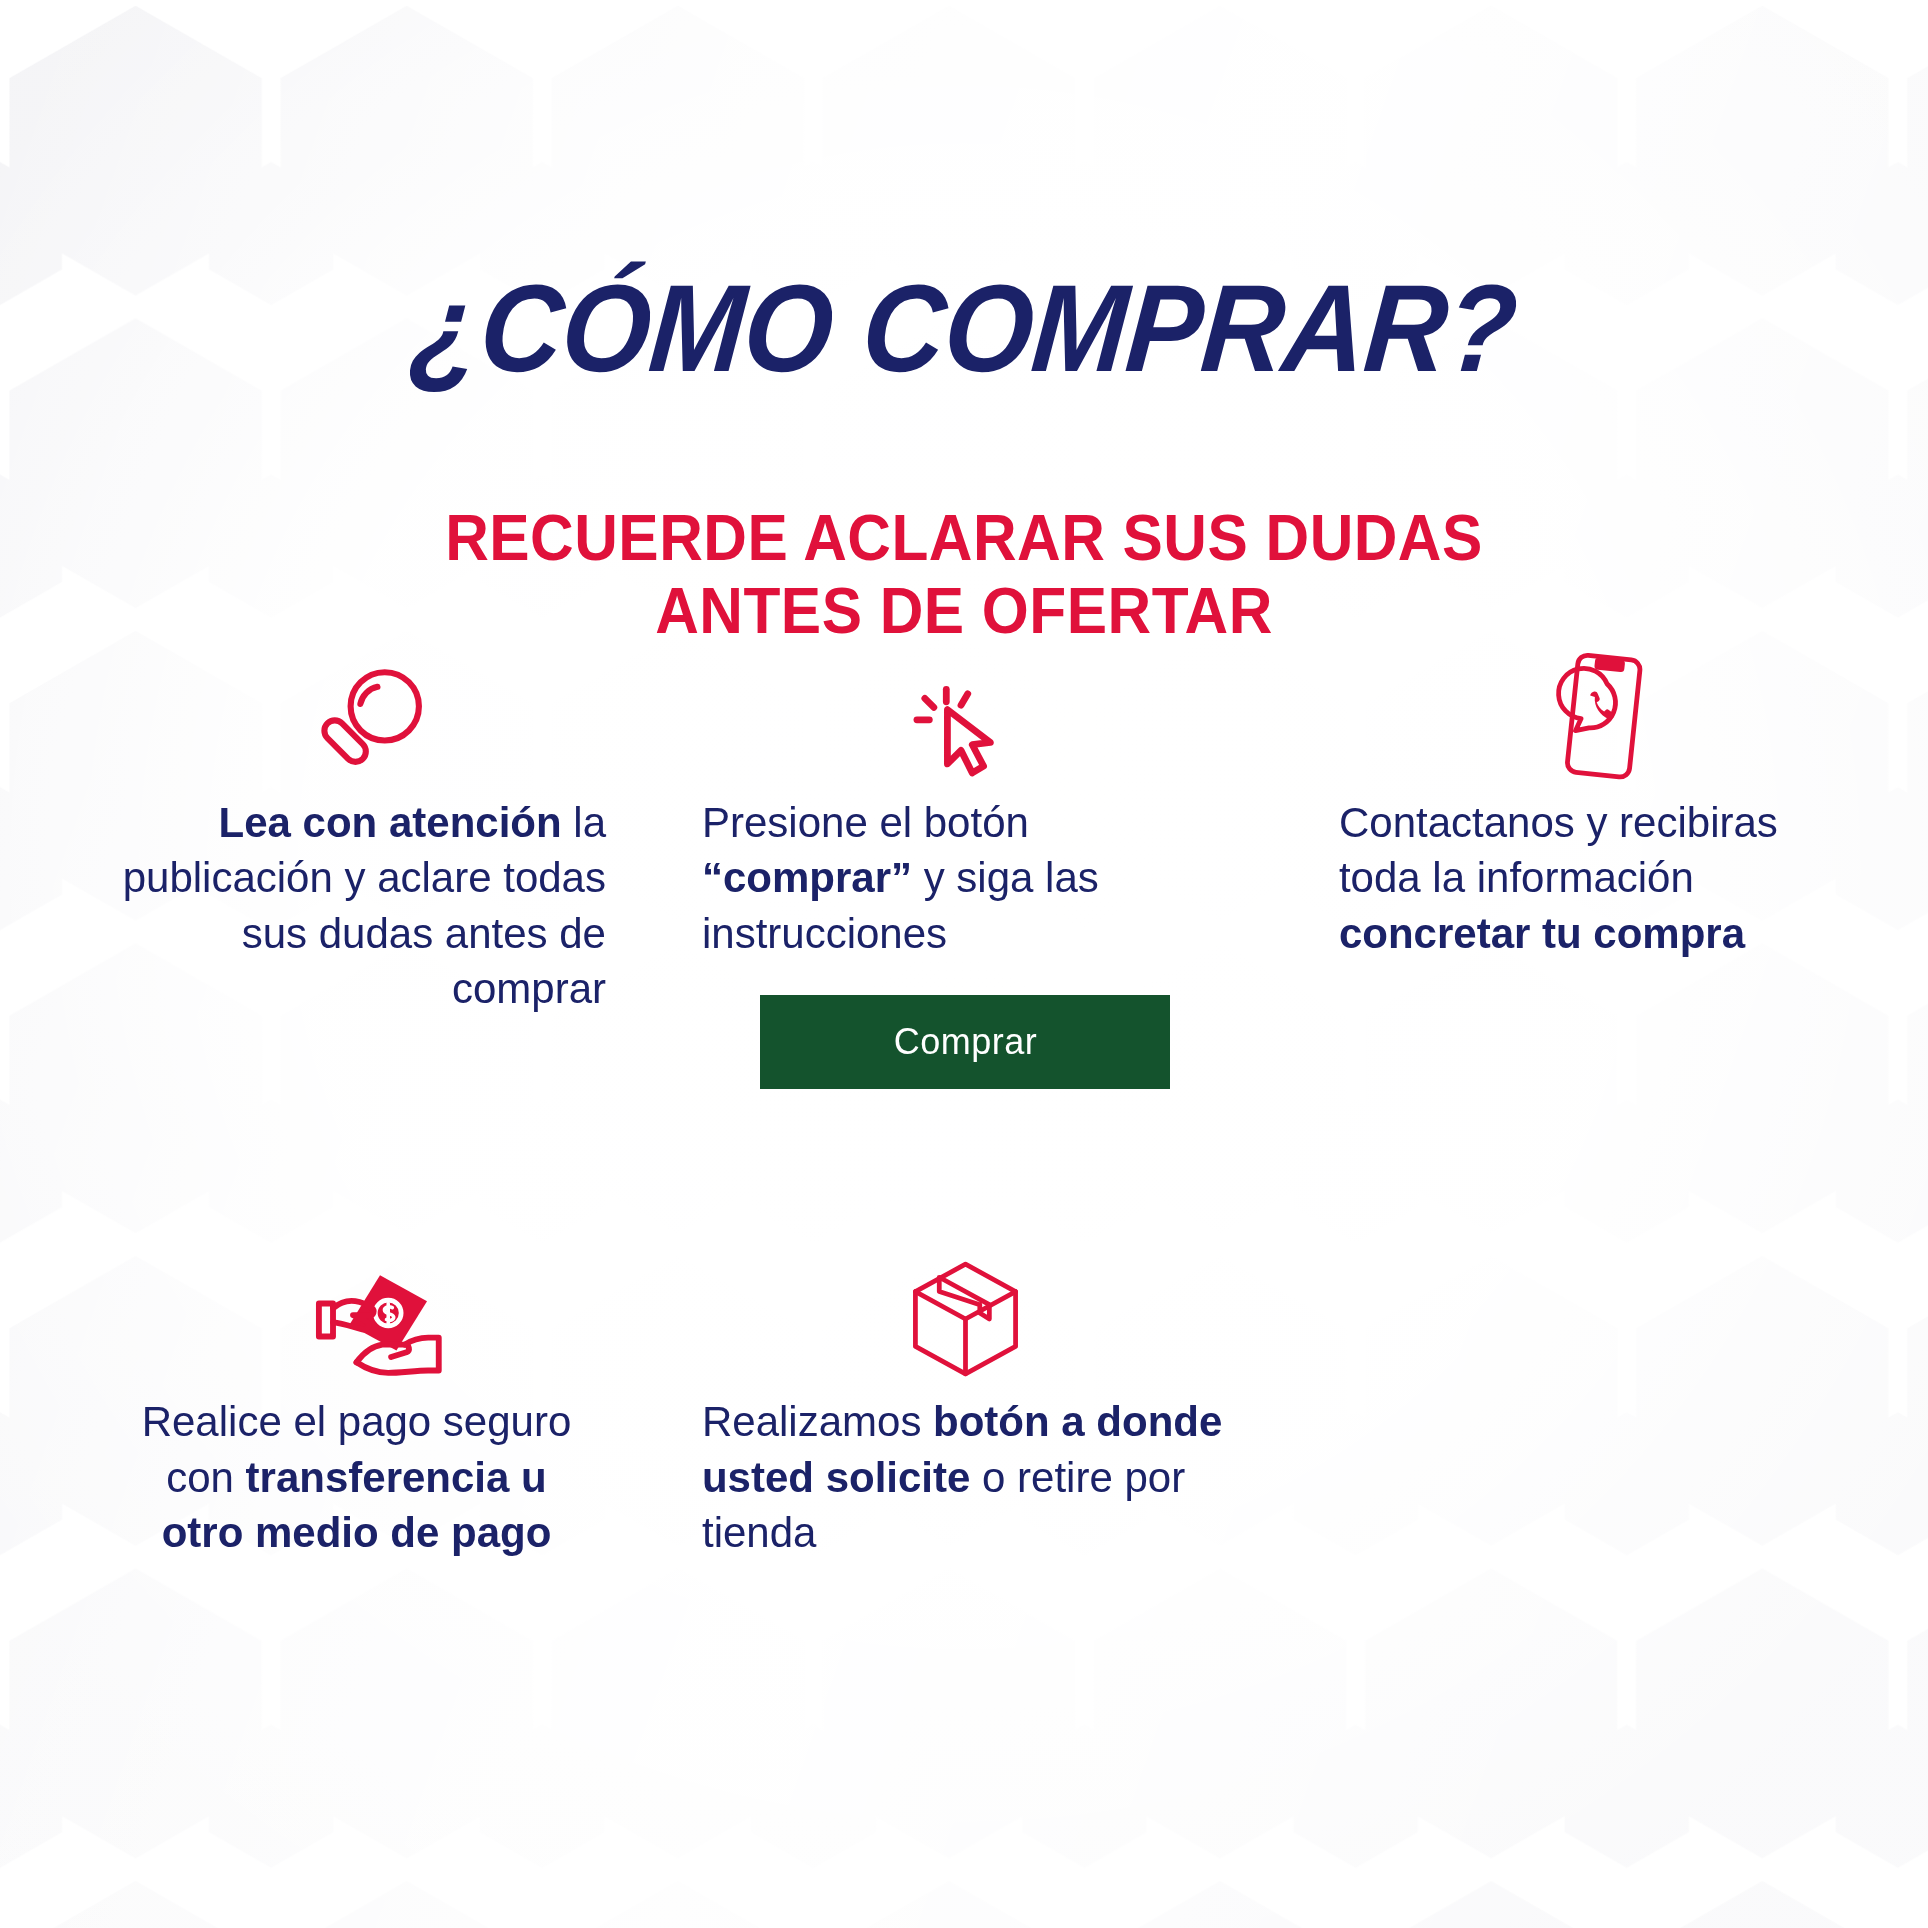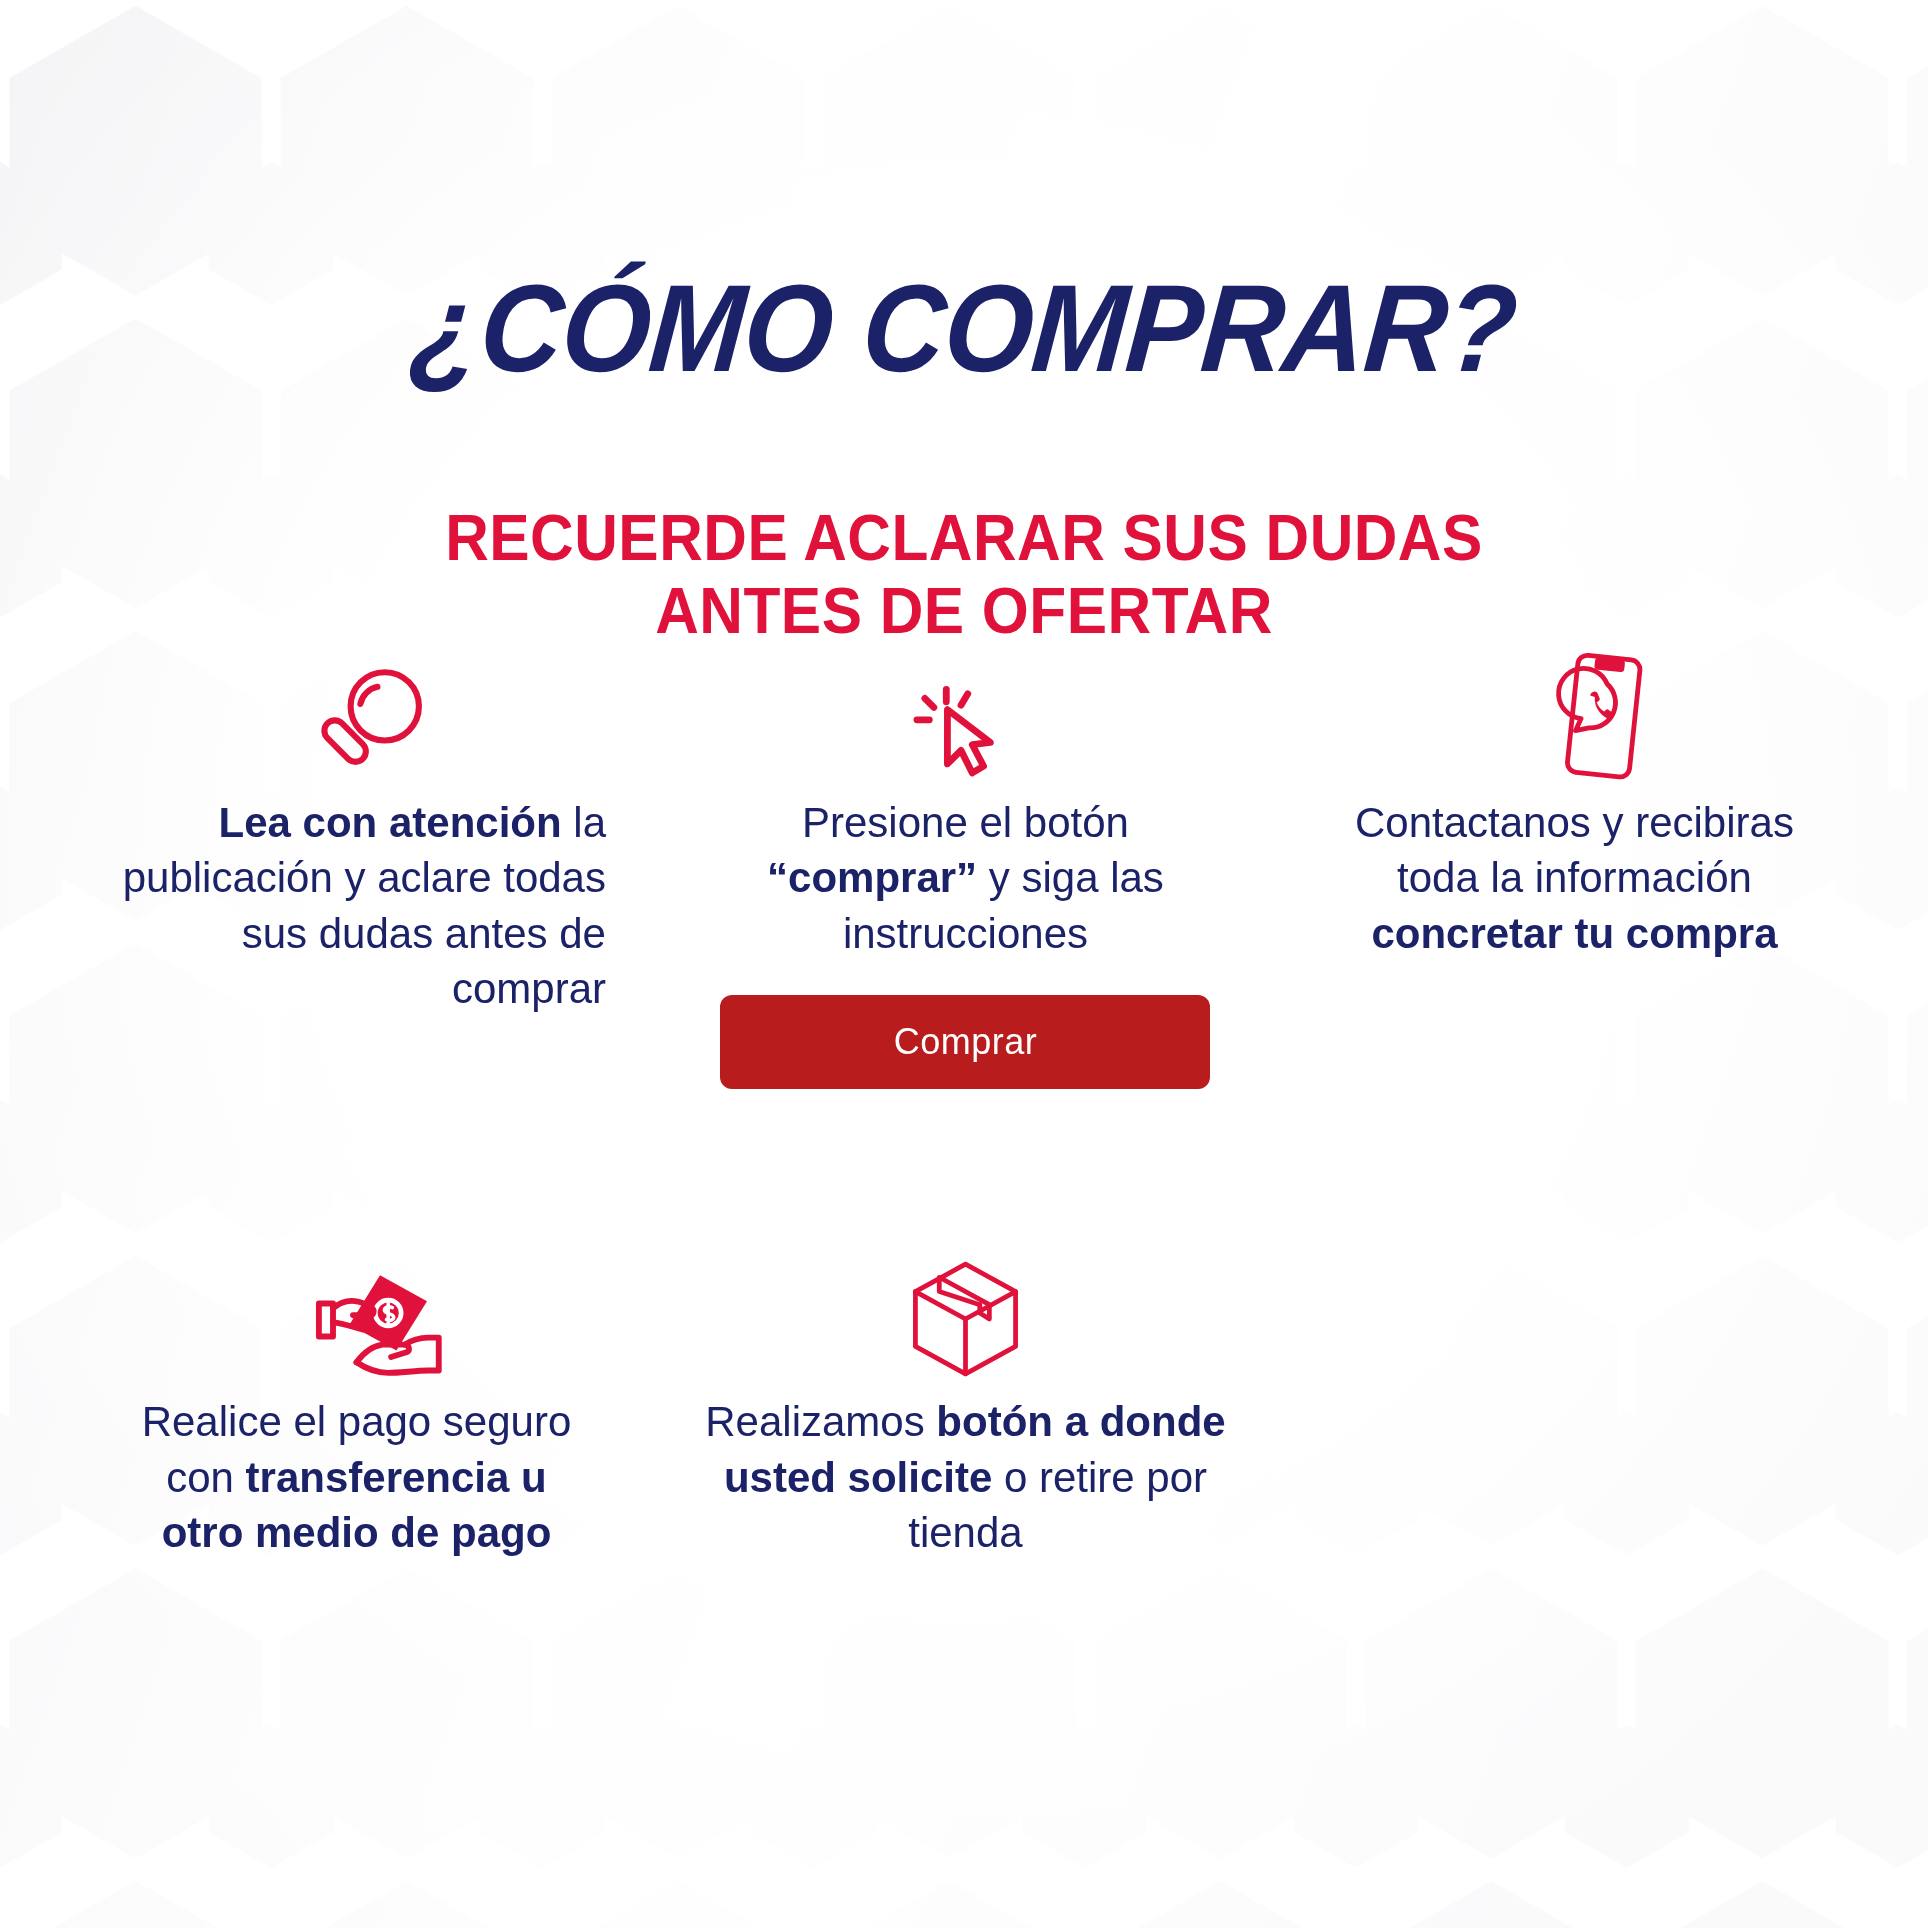--- a/index.html
+++ b/index.html
@@ -99,42 +99,42 @@
     align-items: flex-end;
     justify-content: center;
     margin-bottom: 13px;
   }
   .card-text {
     font-family: "Liberation Sans", sans-serif;
     font-weight: 400;
     font-size: 42px;
     line-height: 1.32;
     color: #1b2268;
-    text-align: center;
+    text-align: left;
     max-width: 527px;
   }
   .card-text b { font-weight: 700; }
 
   
   .cell-1 .card-text { text-align: right;  max-width: 499px; }
   .cell-3 .card-text { max-width: 471px; }
   .cell-4 .card-text { text-align: center;  max-width: 452px; }
 
   .cell-1 .icon-box { justify-content: center; transform: translateX(19px); }
   .cell-3 .icon-box { justify-content: center; transform: translateX(28px); }
   .cell-4 .icon-box { justify-content: center; transform: translateX(23.5px); }
 
   
   .buy-btn {
     margin-top: 34px;
-    width: 490px;
+    width: 410px;
     height: 94px;
-    background: #b91c1c;
+    background: #14532d;
     border: none;
-    border-radius: 12px;
+    border-radius: 0;
     color: #ffffff;
     font-family: "Liberation Sans", sans-serif;
     font-size: 36px;
     font-weight: 400;
     letter-spacing: 0.5px;
     cursor: pointer;
     display: flex;
     align-items: center;
     justify-content: center;
   }

